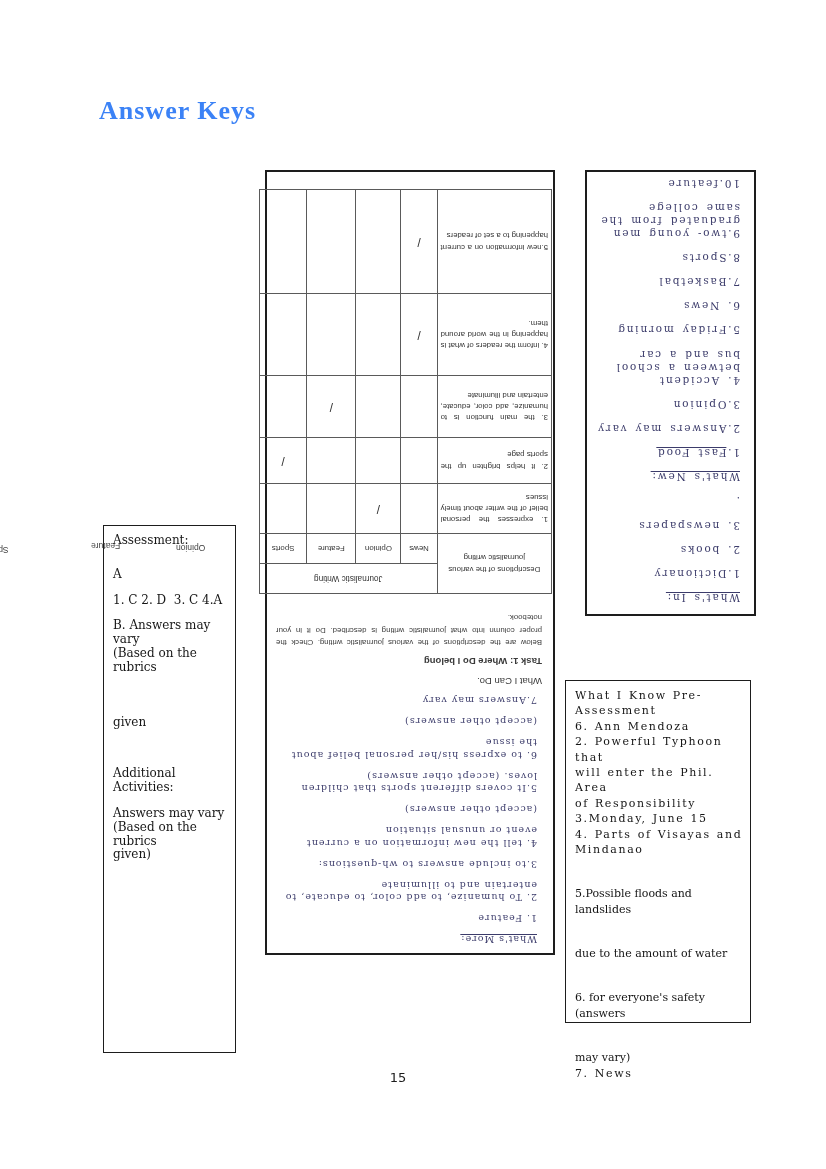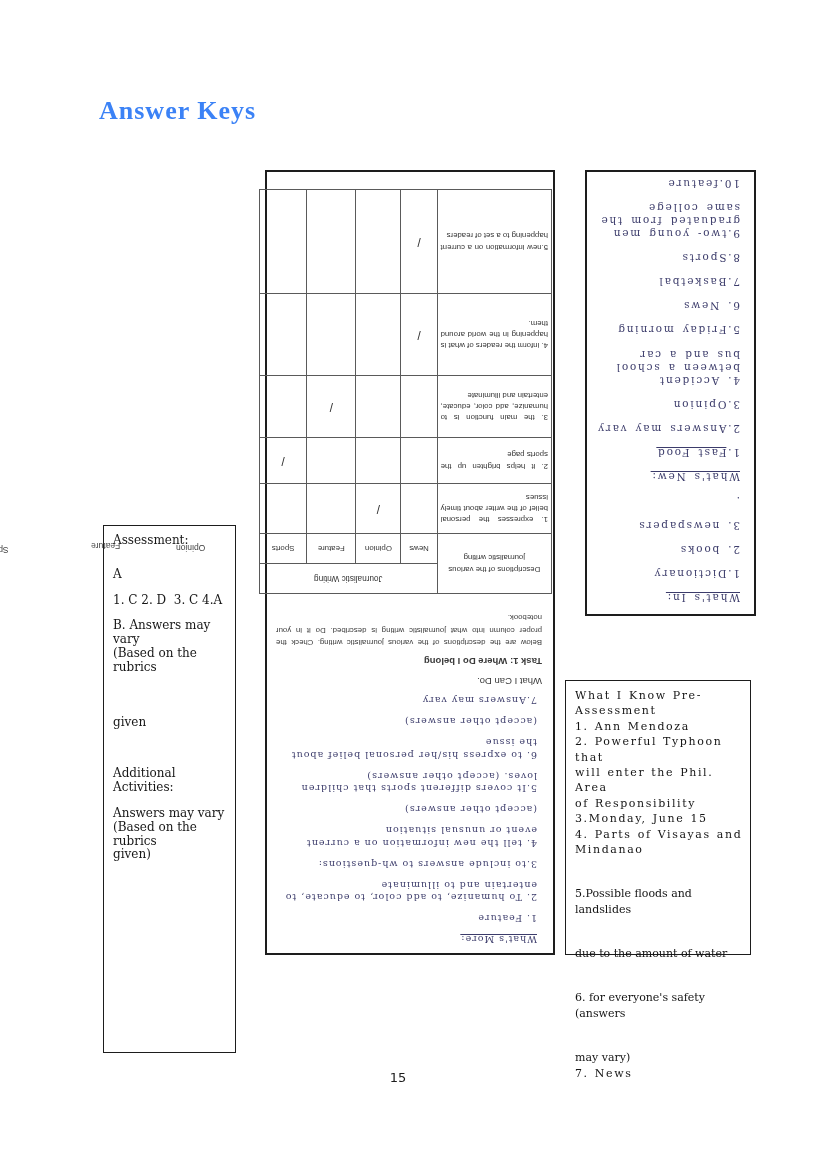--- a/index.html
+++ b/index.html
@@ -51,21 +51,21 @@
 
   
   #box-assess { left:103px; top:525px; width:133px; height:528px; border-width:1.5px; }
   #assess-flow { position:absolute; top:8px; left:9px; right:5px;
                  font-family:"DejaVu Serif", serif; font-size:12px; line-height:1.15;
                  color:#161616; }
   .gap20 { margin-bottom:20px; } .gap12 { margin-bottom:12px; } .gap38 { margin-bottom:38px;margin-top:41px; }
   .prews { white-space:pre-wrap; }
 
   
-  #box-know { left:565px; top:680px; width:186px; height:275px; border-width:1.5px; }
+  #box-know { left:565px; top:680px; width:186px; height:343px; border-width:1.5px; }
   #know-flow { position:absolute; top:7px; left:9px; right:4px;
                font-family:"DejaVu Serif", serif; font-size:11px; line-height:1.4;
                color:#141414; }
   #know-flow .sp { letter-spacing:1.6px; word-spacing:1px; }
   #know-flow .ns { letter-spacing:0;margin-top:29px; }
 
   
   .stray { position:absolute; font-size:8.5px; color:#3f3f3f;
            transform:rotate(180deg); white-space:nowrap; }
   #stray-opinion { left:176px; top:543px; }
@@ -207,21 +207,21 @@
   </div>
 
   <span class="stray" id="stray-sports">Sports</span>
   <span class="stray" id="stray-feature">Feature</span>
   <span class="stray" id="stray-opinion">Opinion</span>
 
   <div class="box" id="box-know">
     <div id="know-flow">
       <div class="sp">What I Know Pre-</div>
       <div class="sp">Assessment</div>
-      <div class="sp">1. Ann Mendoza</div>
+      <div class="sp">6. Ann Mendoza</div>
       <div class="sp">2. Powerful Typhoon that</div>
       <div class="sp">will enter the Phil. Area</div>
       <div class="sp">of Responsibility</div>
       <div class="sp">3.Monday, June 15</div>
       <div class="sp">4. Parts of Visayas and</div>
       <div class="sp">Mindanao</div>
       <div class="ns">5.Possible floods and landslides</div>
       <div class="ns">due to the amount of water</div>
       <div class="ns">6. for everyone's safety (answers</div>
       <div class="ns">may vary)</div>

